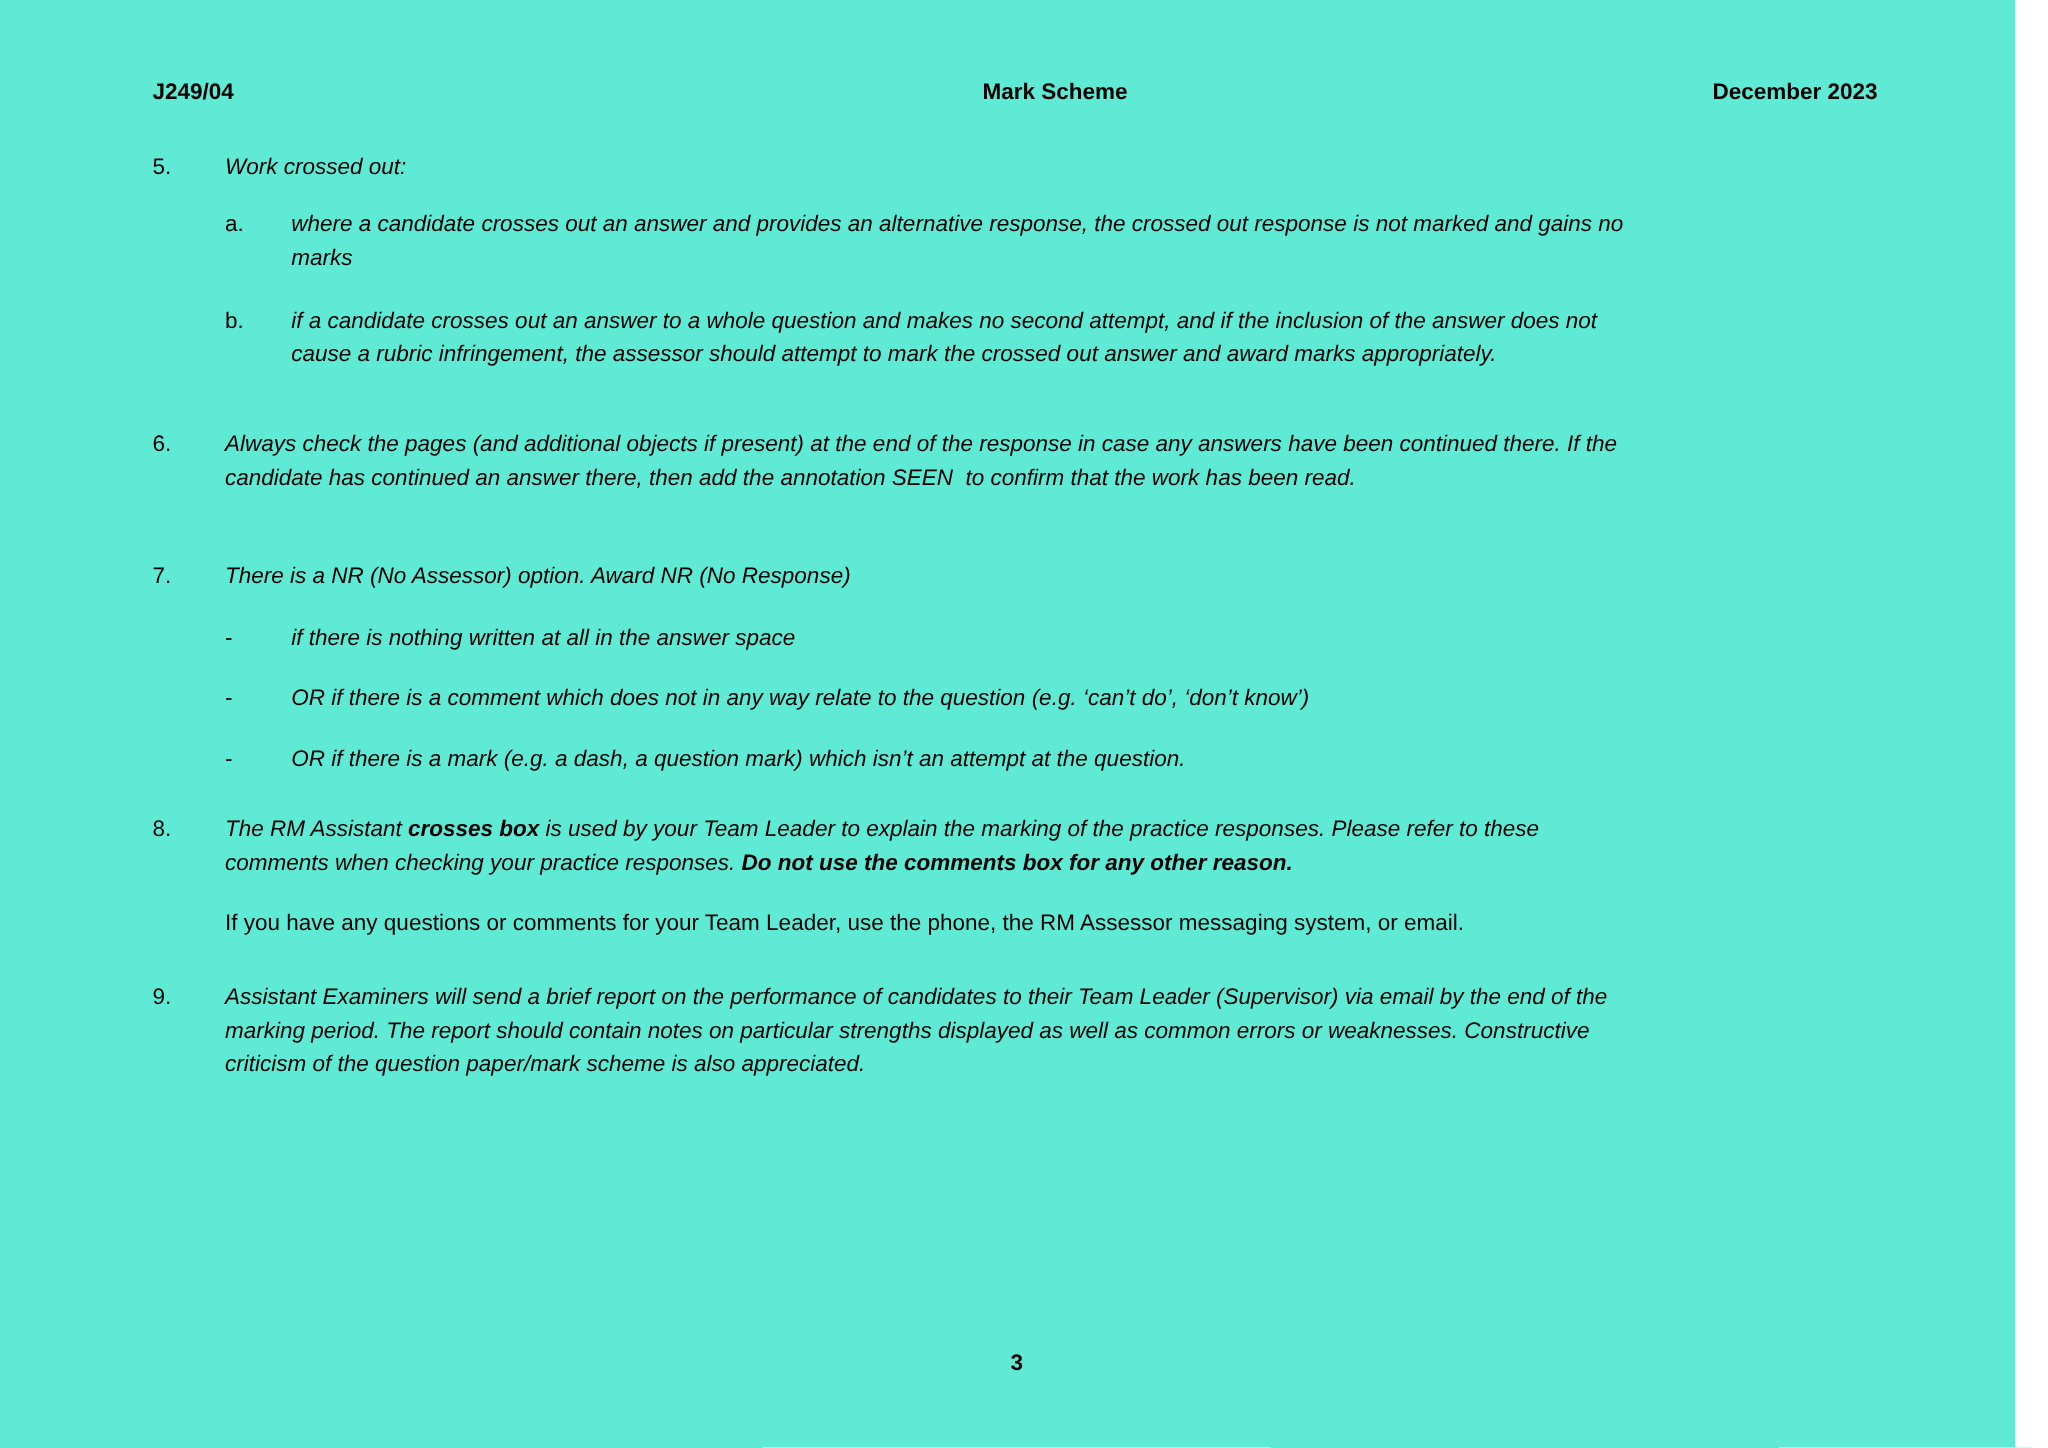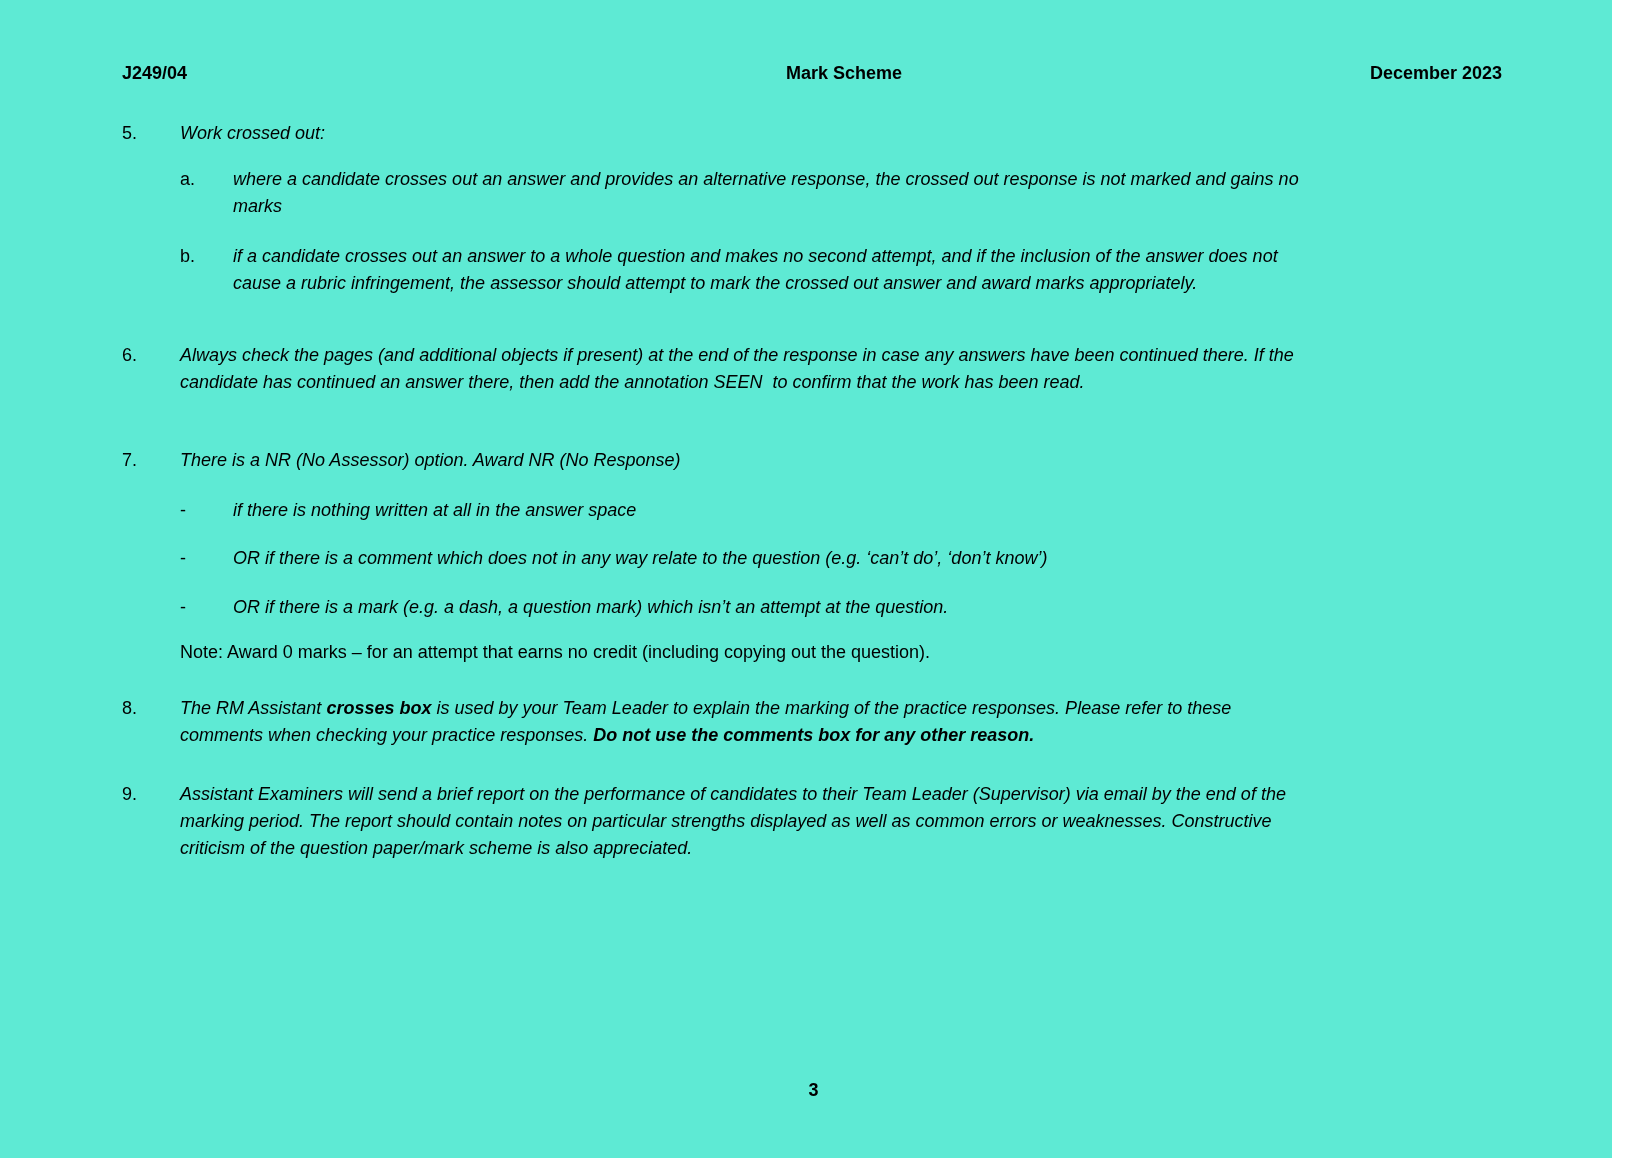--- a/index.html
+++ b/index.html
@@ -93,28 +93,28 @@
     <div class="sub m-b2">
       <span class="sub-label">-</span>
       <div class="body">OR if there is a comment which does not in any way relate to the question (e.g. ‘can’t do’, ‘don’t know’)</div>
     </div>
 
     <div class="sub m-b3">
       <span class="sub-label">-</span>
       <div class="body">OR if there is a mark (e.g. a dash, a question mark) which isn’t an attempt at the question.</div>
     </div>
 
-    <div class="indent m-note">Note: Award 0 marks – for an attempt that earns no credit (including copying out the question).</div>
 
     <div class="item m-8">
       <span class="num">8.</span>
       <div class="body"><span>The RM Assistant </span><b>crosses box</b><span> is used by your Team Leader to explain the marking of the practice responses. Please refer to these
 comments when checking your practice responses. </span><b>Do not use the comments box for any other reason.</b></div>
     </div>
 
+    <div class="indent m-8p2">If you have any questions or comments for your Team Leader, use the phone, the RM Assessor messaging system, or email.</div>
 
     <div class="item m-9">
       <span class="num">9.</span>
       <div class="body">Assistant Examiners will send a brief report on the performance of candidates to their Team Leader (Supervisor) via email by the end of the
 marking period. The report should contain notes on particular strengths displayed as well as common errors or weaknesses. Constructive
 criticism of the question paper/mark scheme is also appreciated.</div>
     </div>
 
   </div>
 

